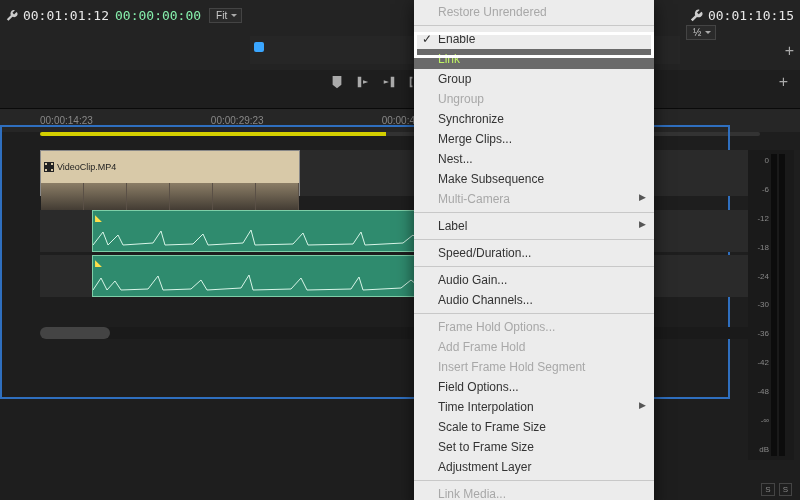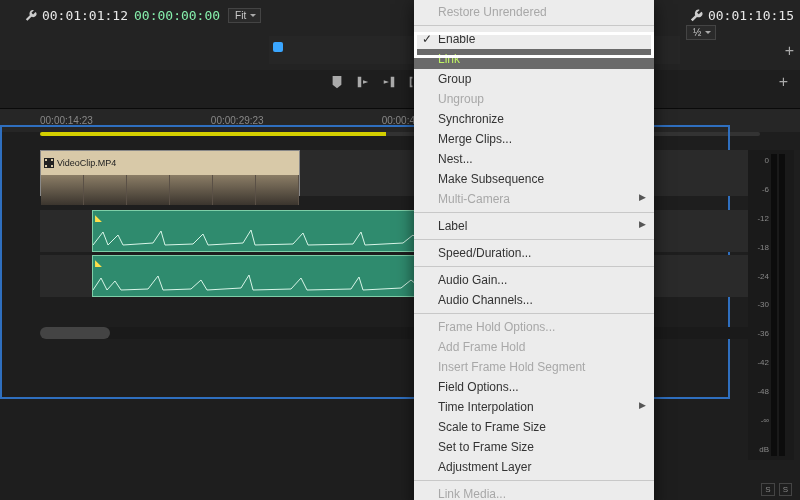--- a/index.html
+++ b/index.html
@@ -1,40 +1,40 @@
 <!DOCTYPE html>
 <html><head>
 <meta charset="utf-8">
 <style>
   * { margin: 0; padding: 0; box-sizing: border-box; font-family: -apple-system, "Segoe UI", sans-serif; }
   body { background: #1e1e1e; width: 800px; height: 500px; overflow: hidden; color: #ccc; font-size: 11px; position: relative; }
   
   .top-bar { height: 70px; display: flex; background: #232323; }
-  .left-tc-panel { width: 115px; padding: 8px 6px 0 6px; display:flex; flex-direction:column; gap:6px;margin-left:19px;}
+  .left-tc-panel { width: 115px; padding: 8px 6px 0 6px; display:flex; flex-direction:column; gap:6px;}
   .timecode-white { color: #e8e8e8; font-size: 13px; font-family: monospace; }
   .timecode-blue { color: #86efac; font-size: 13px; font-family: monospace; }
   .tc-row { display:flex; align-items:center; gap:4px;}
   .wrench { width:14px; height:14px; display:inline-block; }
   .mid-area { flex:1; display:flex; align-items:flex-start; padding-top:8px; gap:8px; position:relative;}
   .mini-ruler { flex:1; height:28px; background:#262626; margin-top:28px; position:relative;}
   .playhead-handle { position:absolute; left:4px; top:6px; width:10px; height:10px; background:#3aa6ff; border-radius:2px; }
   .fit-dd { background:#2a2a2a; border:1px solid #444; color:#ccc; font-size:10px; padding:1px 14px 1px 6px; position:relative; }
   .fit-dd::after { content:""; position:absolute; right:4px; top:5px; border:3px solid transparent; border-top-color:#aaa;}
   .right-tc-panel { width:120px; padding:8px 6px 0 6px; display:flex; flex-direction:column; align-items:flex-end; gap:2px;}
   .plus { color:#aaa; font-size:16px; cursor:pointer;}
   .tool-icons { display:flex; gap:12px; margin:40px 0 0 10px;}
   .ti { width:14px; height:14px; fill:#aaa;}
   
   .timeline-header { background:#262626; padding:6px 0 6px 40px; display:flex; gap:118px; color:#888; font-size:10px; border-top:1px solid #0a0a0a;}
   .yellow-bar { height:4px; margin:0 40px; background:linear-gradient(to right,#d4cf00 0%,#d4cf00 48%,#333 48%,#333 100%); border-radius:2px;}
   
   .tracks-area { position:relative; padding:16px 40px 0 40px; }
   .video-track { height:46px; background:#2a2a2a; margin-bottom:4px; position:relative;}
   .video-clip { position:absolute; left:0; top:0; width:260px; height:100%; background:#5a5046; border:1px solid #888; }
-  .video-clip .clip-head { height:24px; background:#d8c9a8; display:flex; align-items:center; gap:3px; padding:0 3px; color:#222; font-size:9px;}
+  .video-clip .clip-head { height:32px; background:#d8c9a8; display:flex; align-items:center; gap:3px; padding:0 3px; color:#222; font-size:9px;}
   .clip-thumb { height:30px; background:#3b352e; display:flex;}
   .thumb-frame{flex:1; border-right:1px solid #5a5046; background:linear-gradient(#8b7d66,#3b352e);}
   
   .audio-track { height:42px; background:#2a2a2a; position:relative; margin-bottom:3px;}
   .audio-clip { position:absolute; left:52px; top:0; width:330px; height:100%; background:#2f8b6e; border:1px solid #7dcfa8;}
   .wave { position:absolute; bottom:4px; left:0; right:0; height:20px; }
   .wave-path { stroke:#d8f5e8; stroke-width:1; fill:none;}
   .clip-edge-mark { position:absolute; left:2px; top:2px; color:#ffde4a; font-size:9px;}
   
   .h-scroll { margin:30px 40px 0 40px; height:12px; background:#1a1a1a; border-radius:6px; position:relative;}

